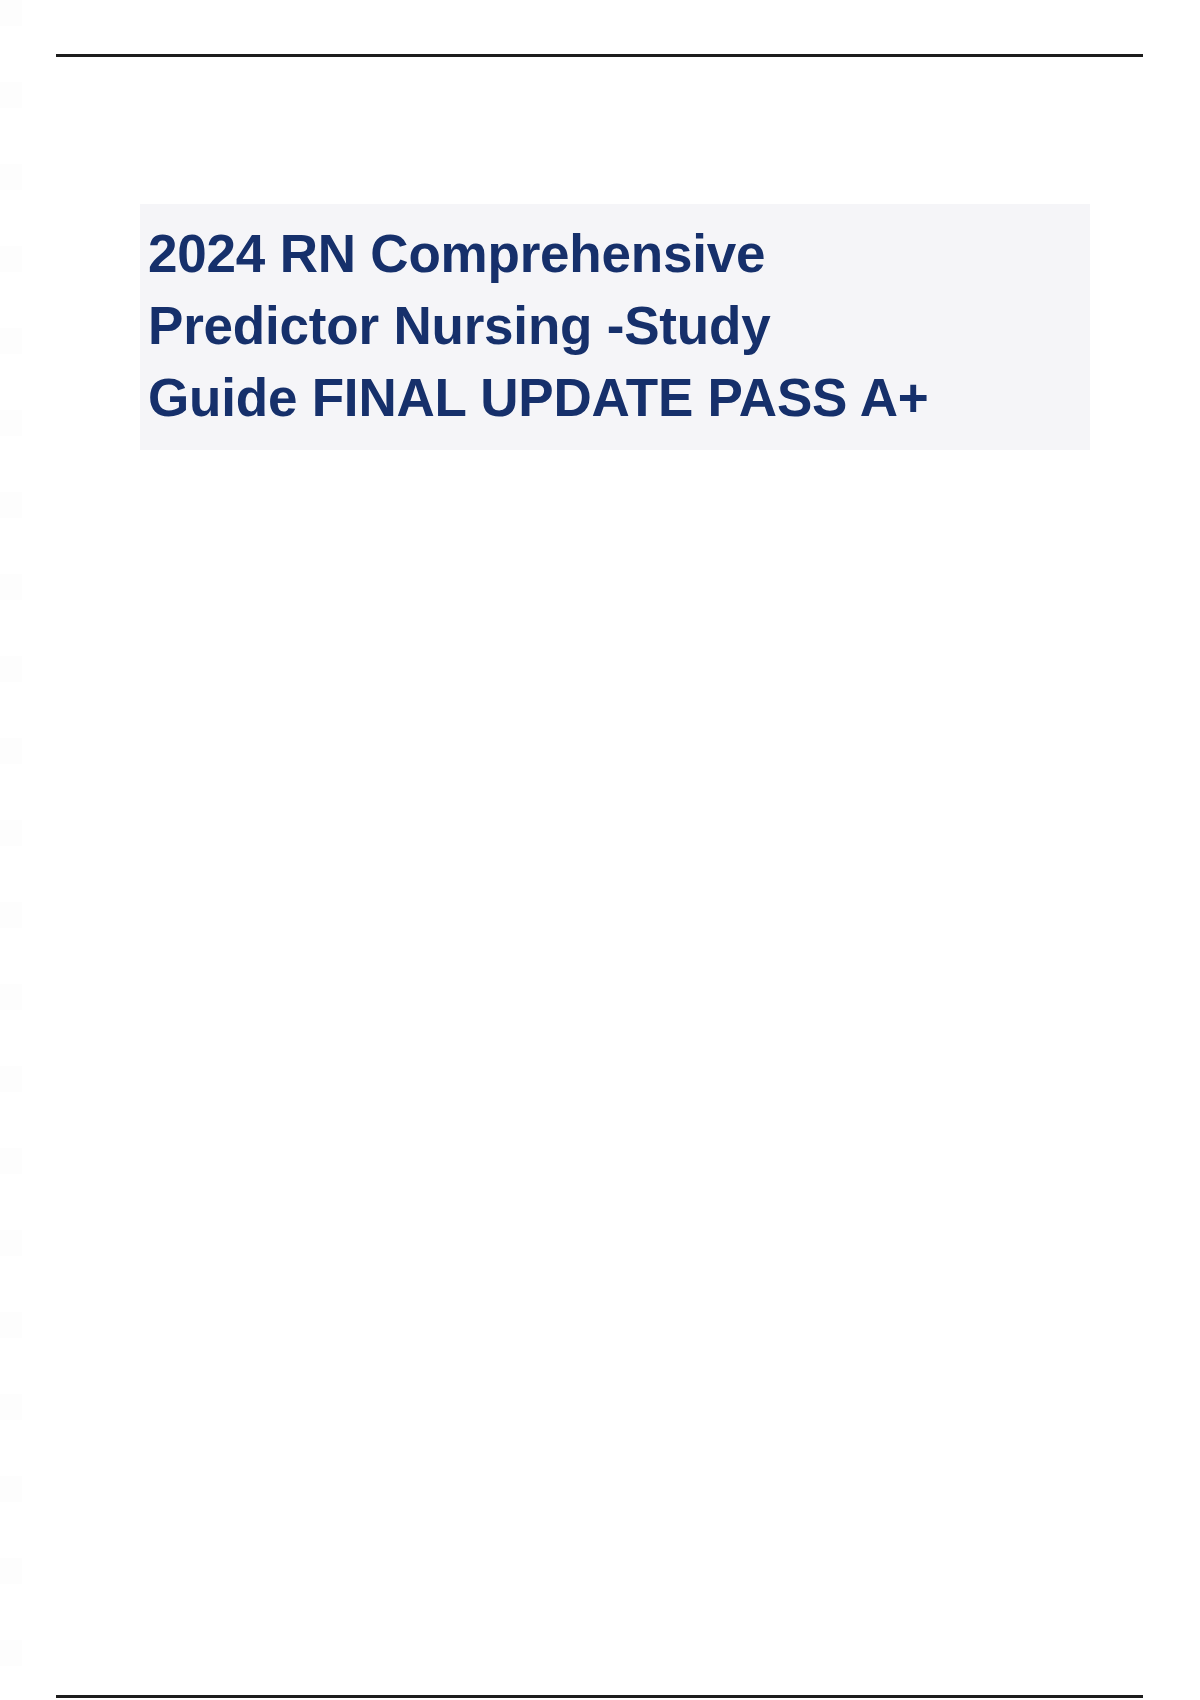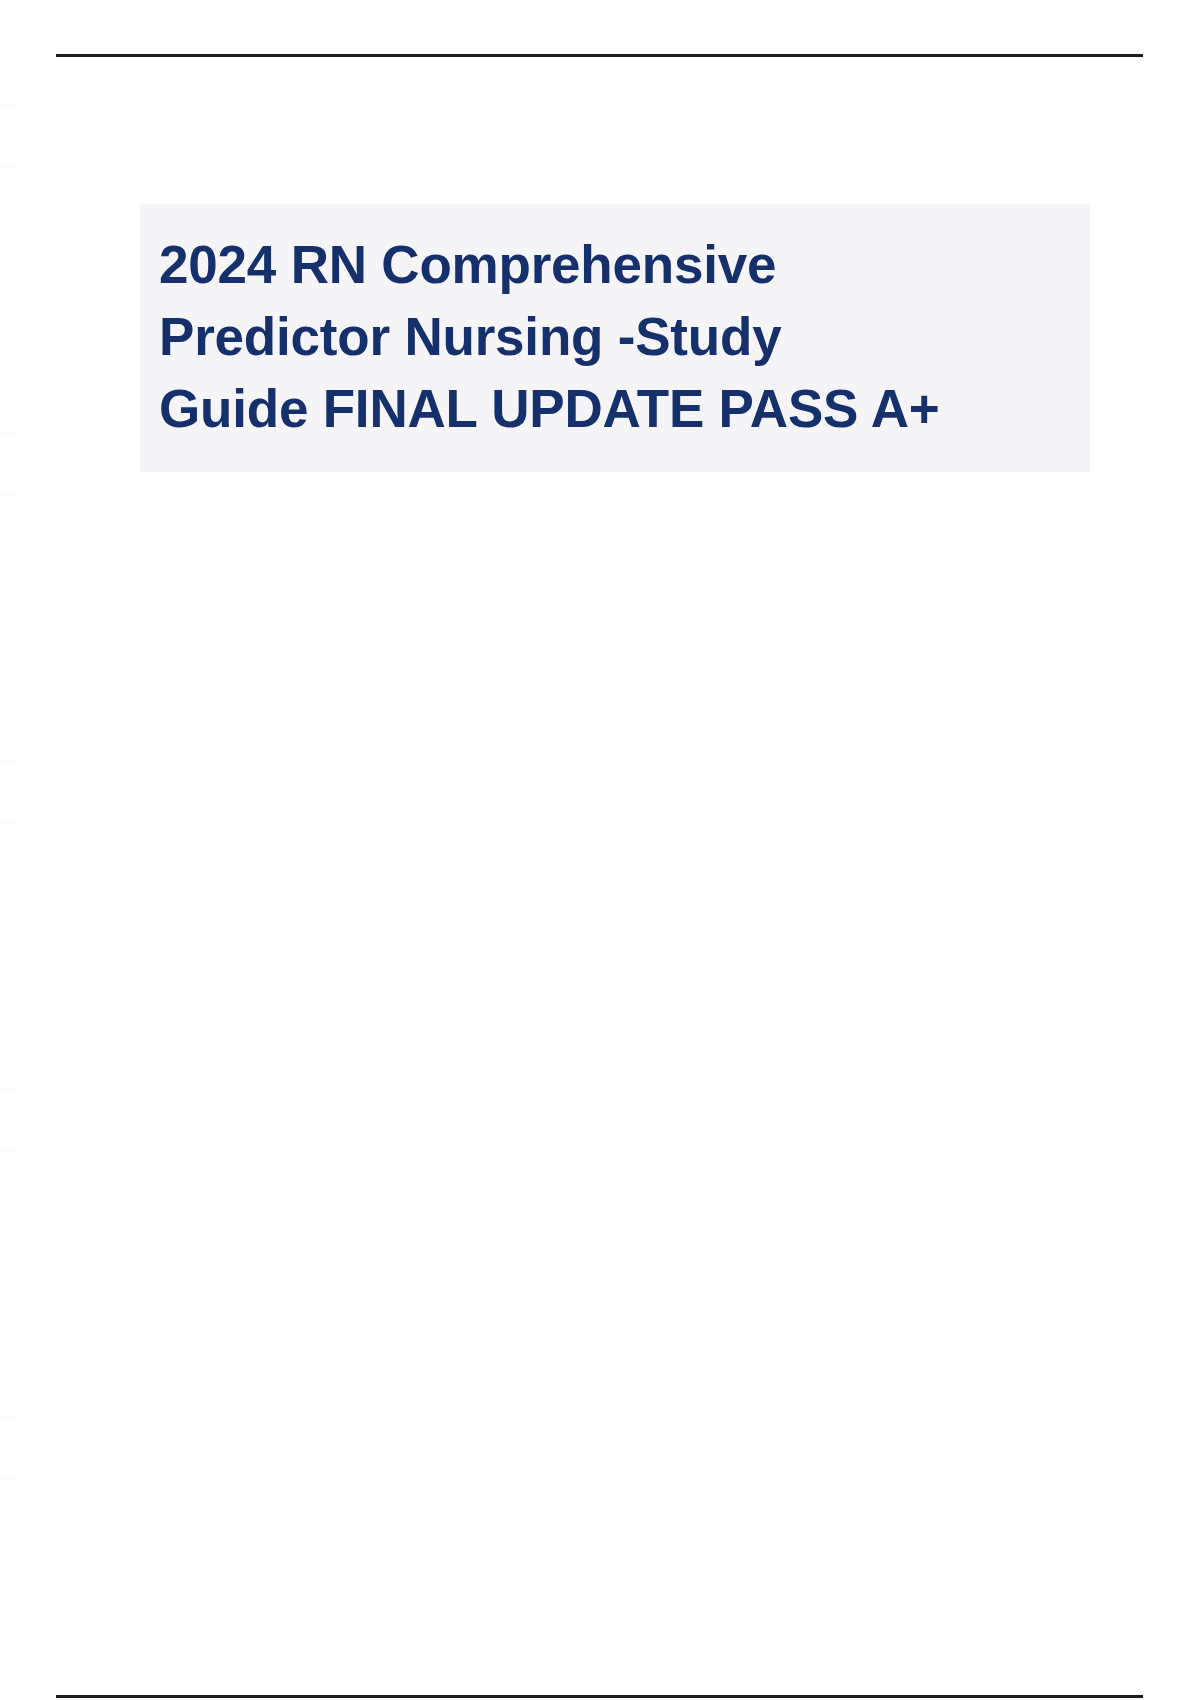--- a/index.html
+++ b/index.html
@@ -50,21 +50,21 @@
   
   #title-block {
     position: absolute;
     left: 140px;
     top: 204px;
     width: 950px;
     padding: 0;
     background: #f5f5f8;
   }
   #doc-title {
-    margin: 11px;
+    margin: 0;
     padding: 14px 0 16px 8px;
     color: #16306b;
     font-family: "Liberation Sans", "DejaVu Sans", sans-serif;
     font-size: 53px;
     font-weight: 700;
     line-height: 72px;
     letter-spacing: -0.2px;
     white-space: pre-line;
     text-rendering: optimizeLegibility;
   }

